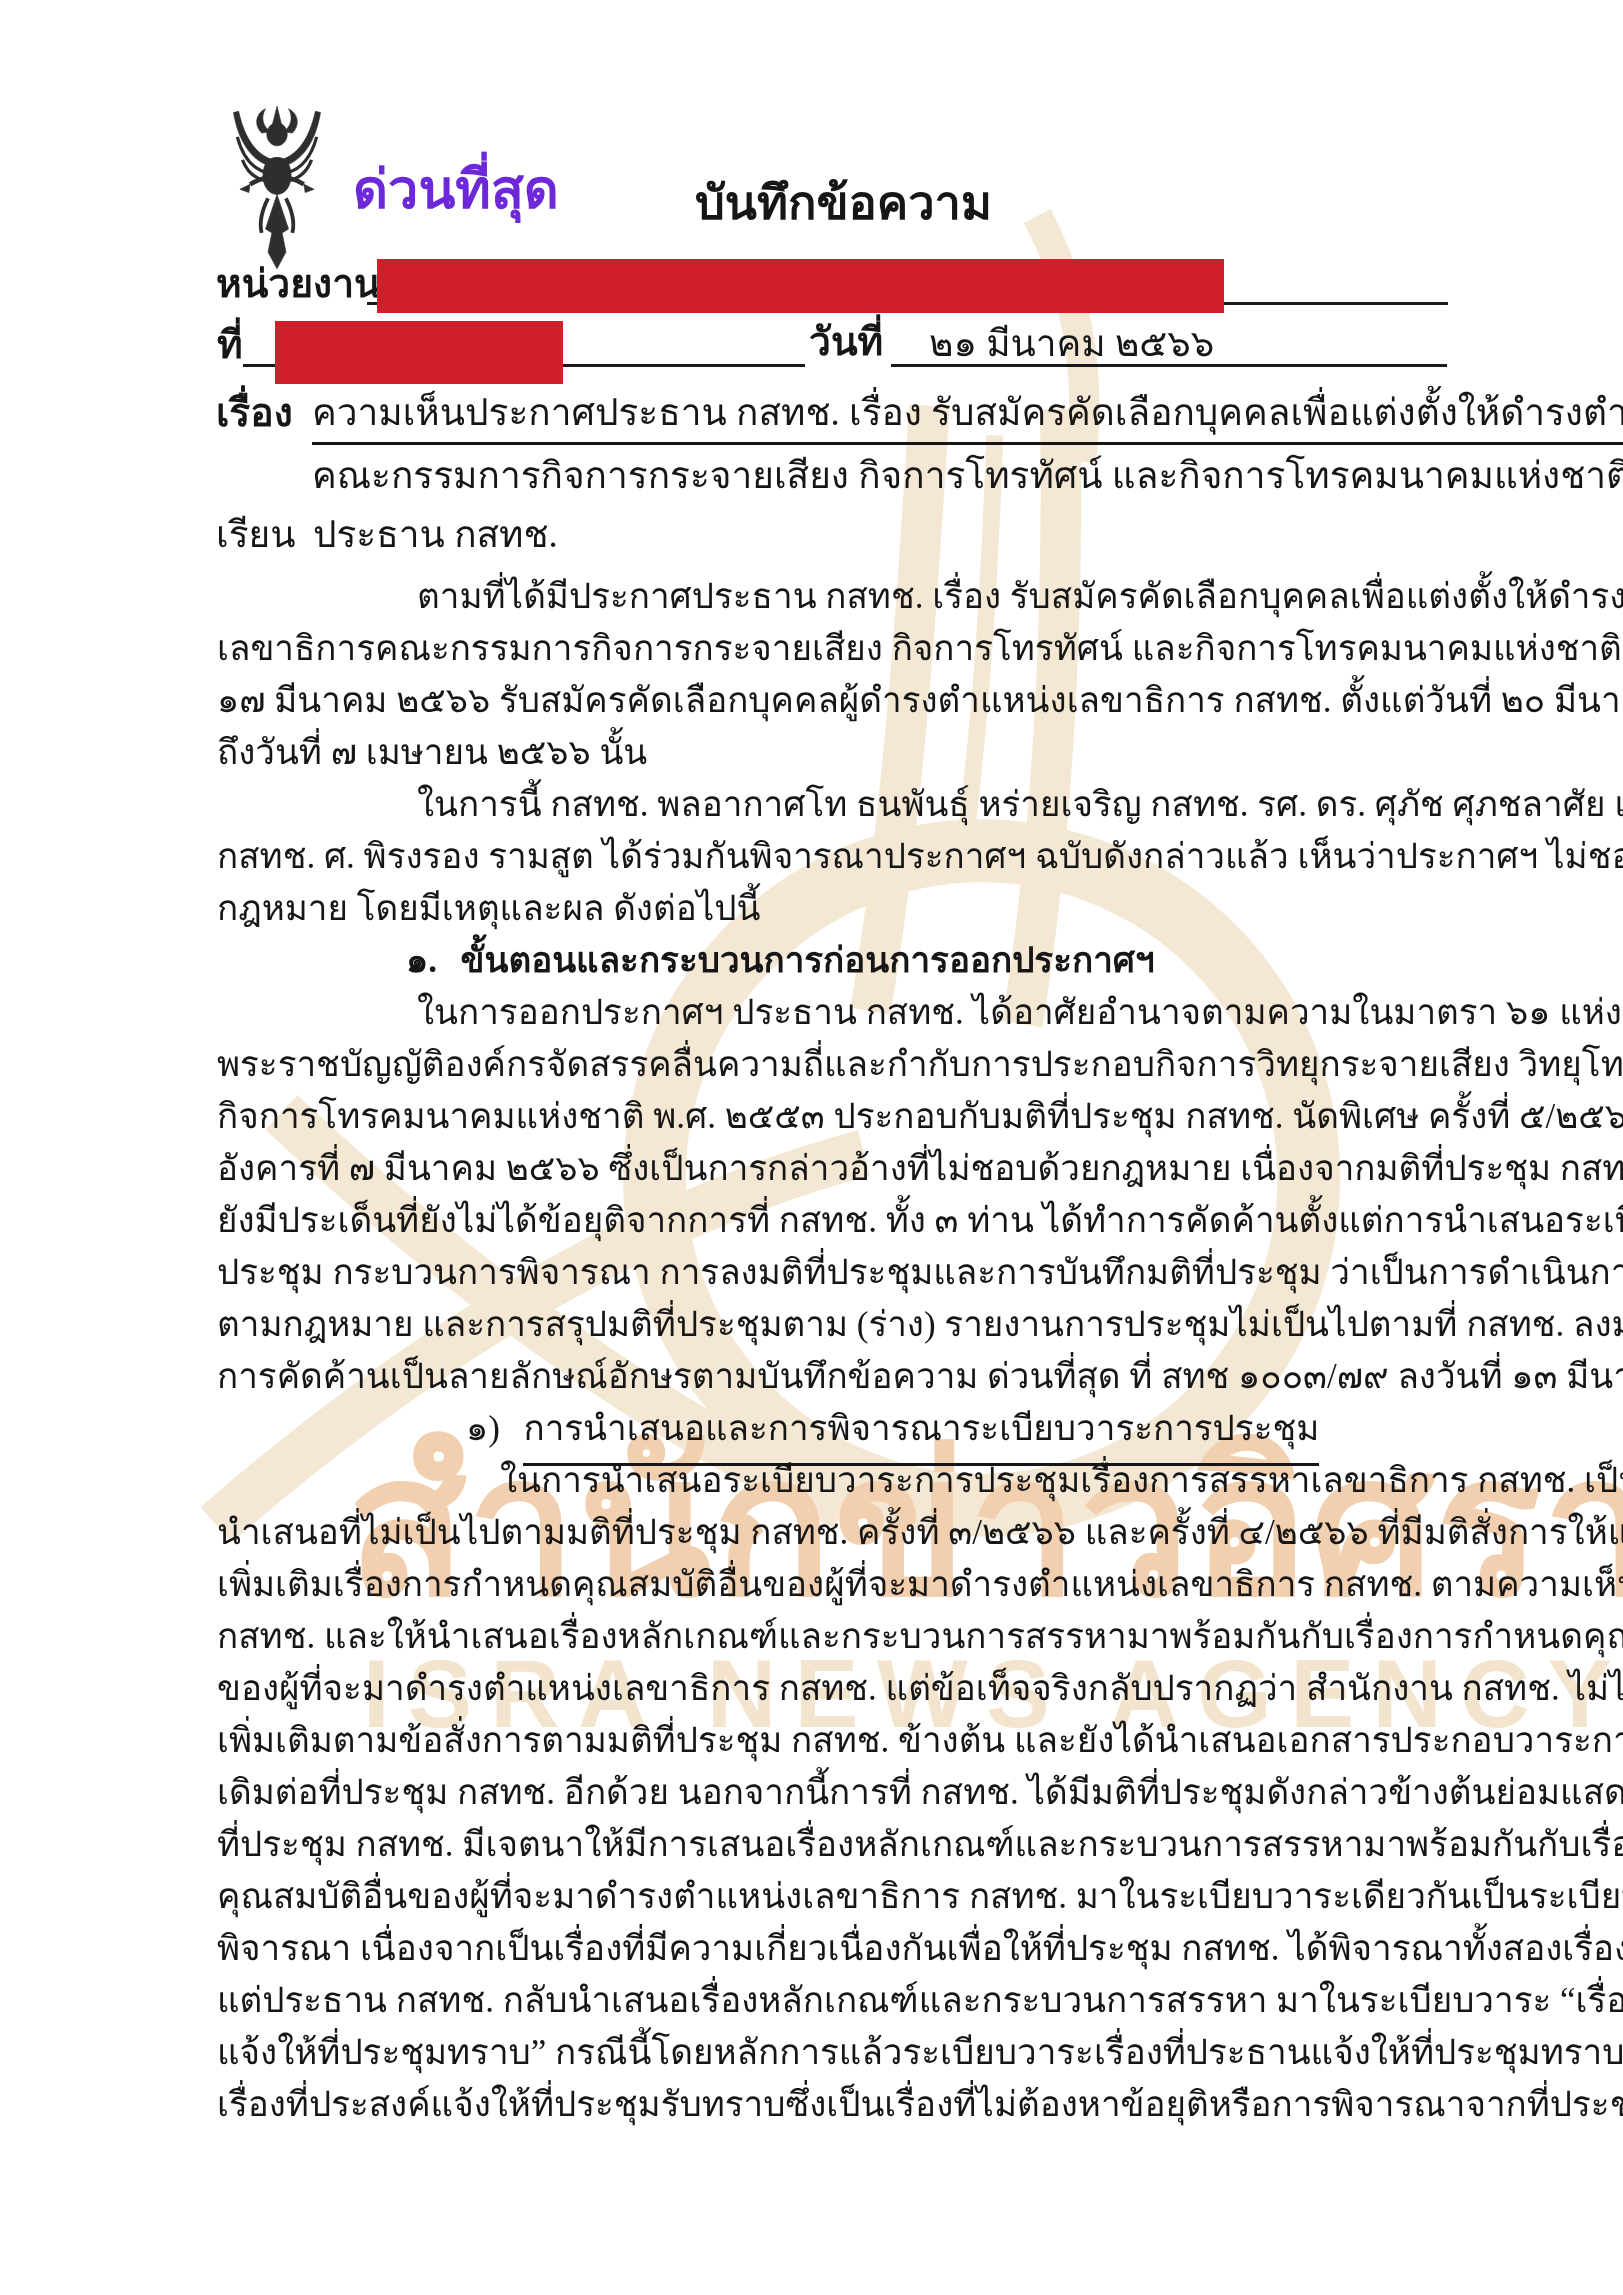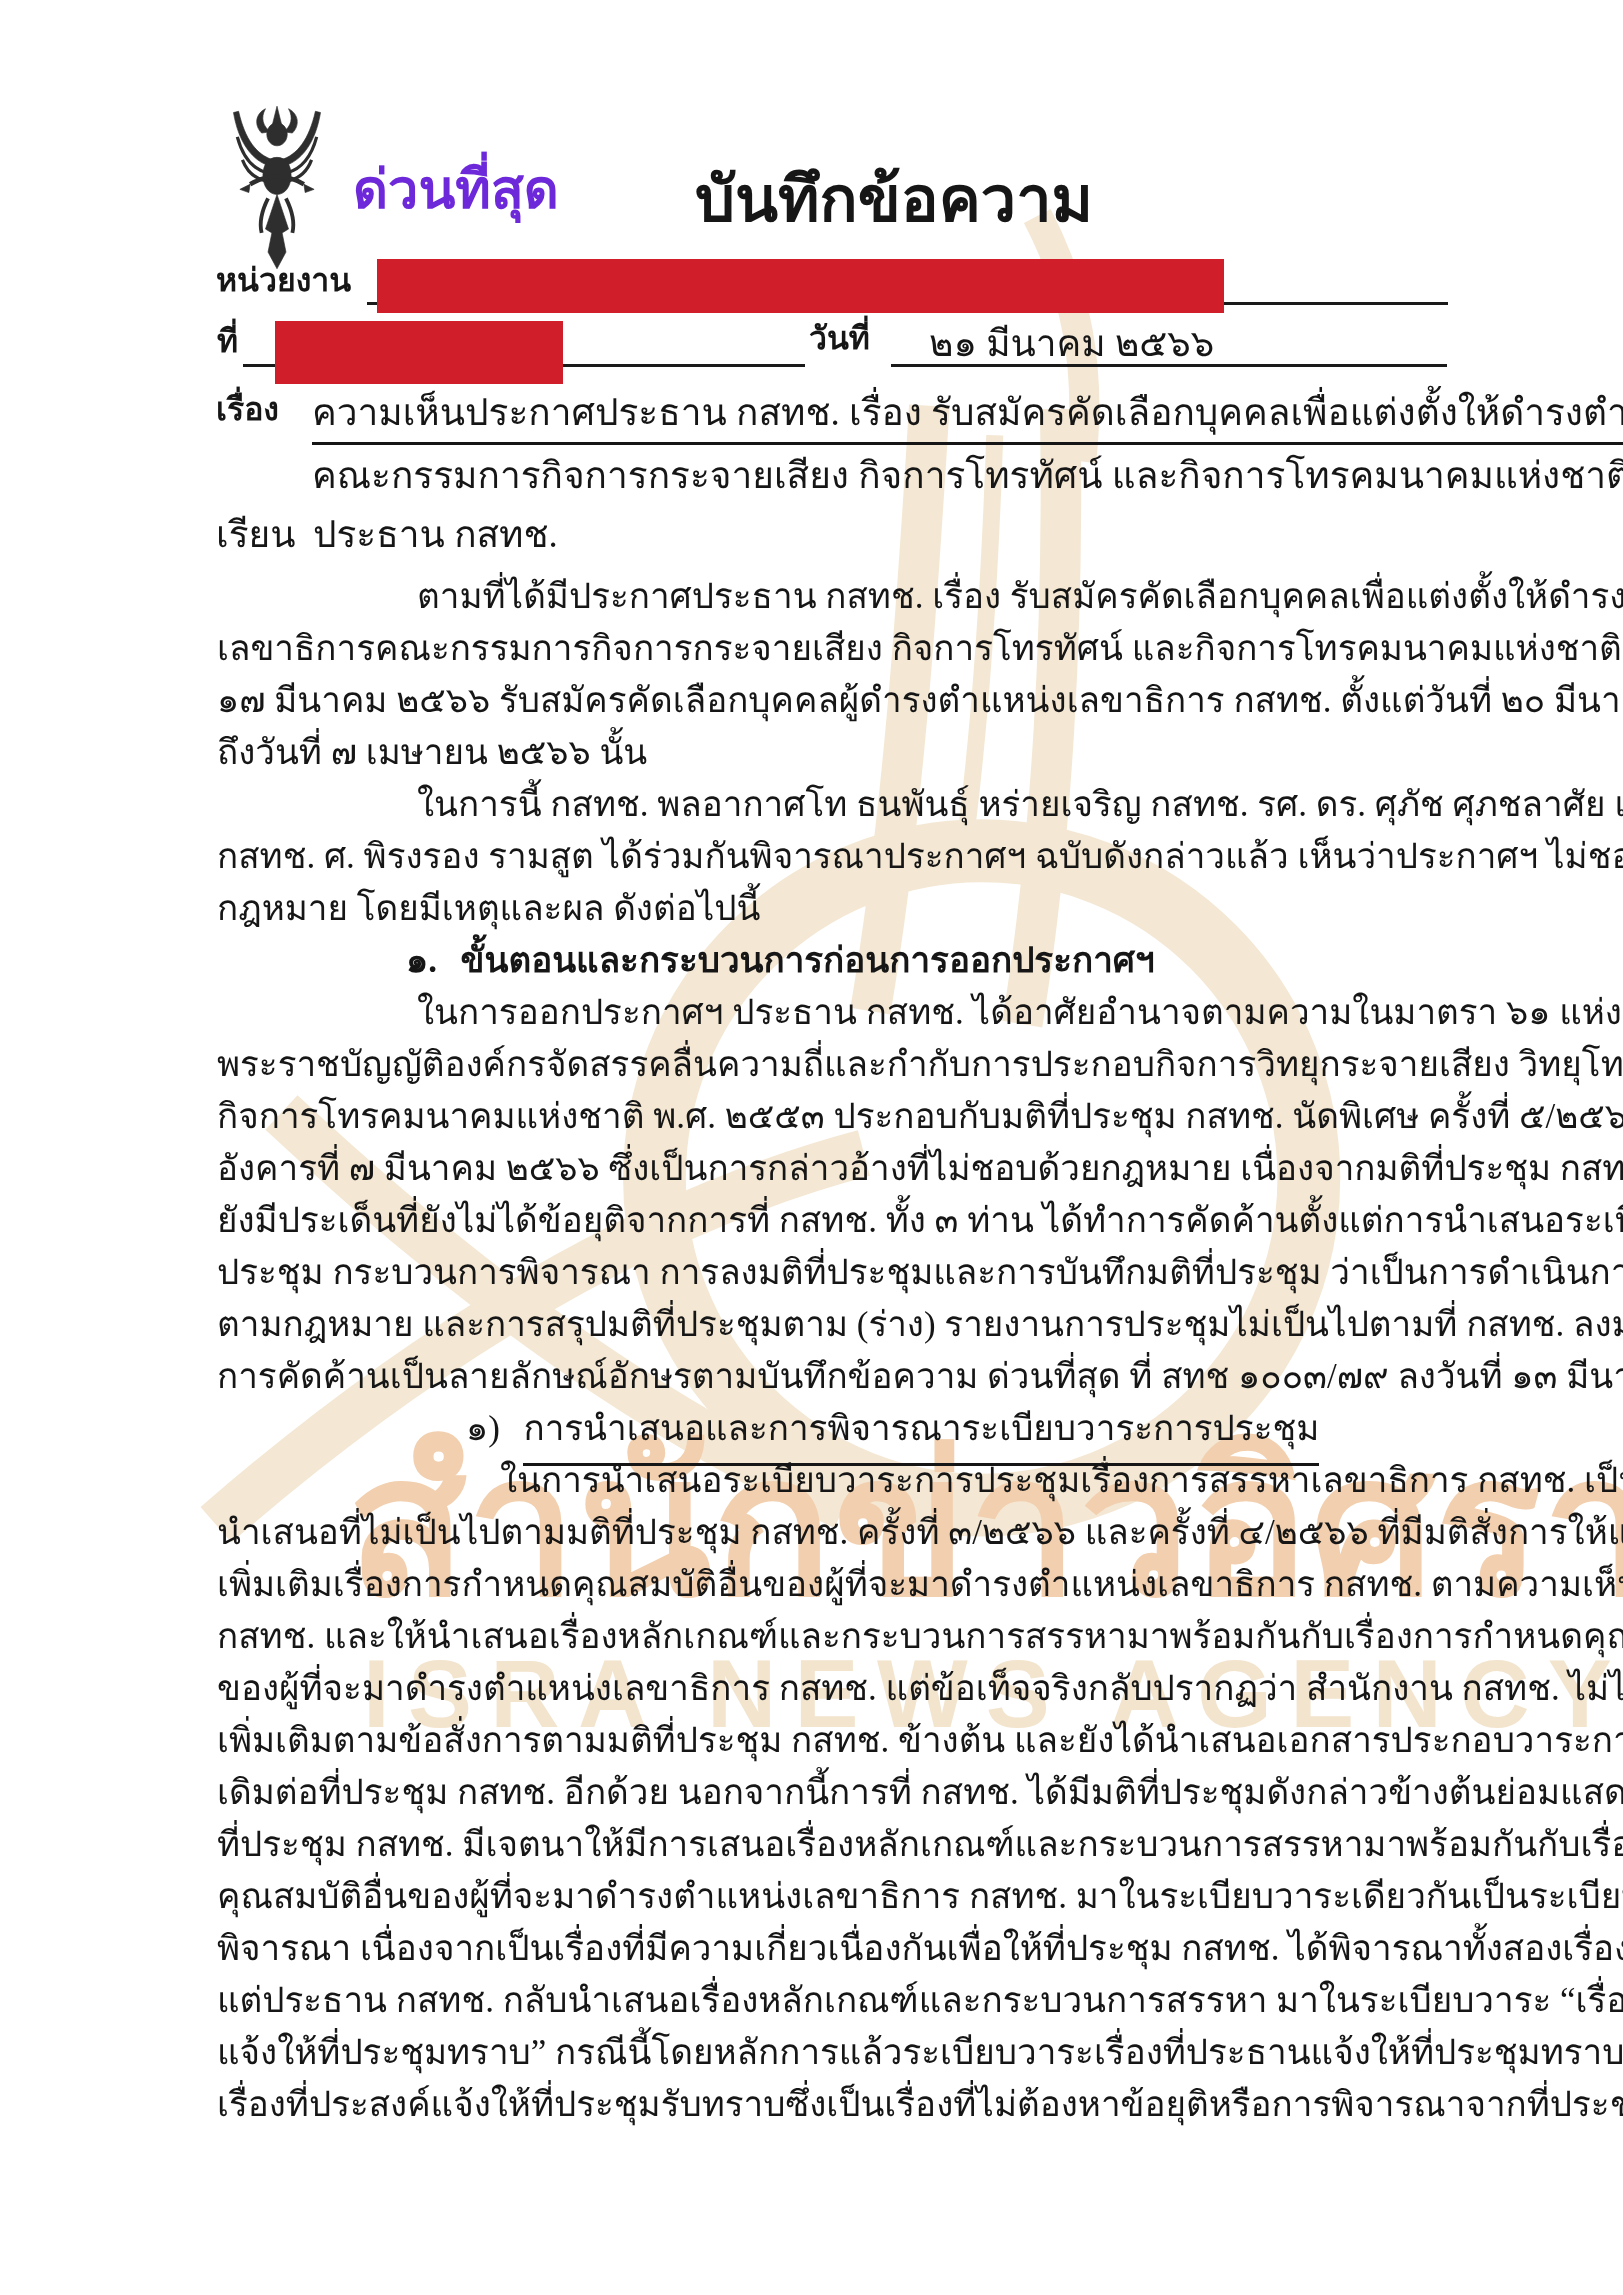--- a/index.html
+++ b/index.html
@@ -11,24 +11,24 @@
   .wm-thai{position:absolute;left:347px;top:1430px;font-size:196px;font-weight:bold;
            color:#f2cfae;white-space:nowrap;line-height:1;letter-spacing:1.3px;}
   .wm-latin{position:absolute;left:363px;top:1646px;font-size:96px;font-weight:800;
             color:#f3e4cd;white-space:nowrap;letter-spacing:18.3px;line-height:1;
             font-family:"Liberation Sans","DejaVu Sans",sans-serif;}
   
   .content{position:absolute;inset:0;z-index:1;}
   .garuda{position:absolute;left:213px;top:103px;width:128px;height:174px;}
   .urgent{position:absolute;left:353px;top:158px;font-size:54px;font-weight:bold;
           color:#6d28d9;line-height:1.2;white-space:nowrap;}
-  .doc-title{position:absolute;left:695px;top:164px;font-size:63px;font-weight:bold;
+  .doc-title{position:absolute;left:695px;top:176px;font-size:47px;font-weight:bold;
              line-height:1.15;white-space:nowrap;}
   .abs{position:absolute;white-space:nowrap;}
-  .lbl{font-weight:bold;font-size:32px;line-height:1.2;}
+  .lbl{font-weight:bold;font-size:39px;line-height:1.2;}
   .val{font-size:37px;line-height:1.2;}
   .rule{position:absolute;height:2.6px;background:#1a1a1a;}
   .redbar{position:absolute;background:#d01f2a;}
   .subj-underline{border-bottom:3.9px solid #151515;padding-bottom:6.5px;}
   
   .body-col{position:absolute;left:217px;top:571px;width:1232px;}
   .line{font-size:35px;line-height:52px;white-space:nowrap;}
   .line .num{margin-right:23.6px;}
   .indent{text-indent:200px;}
   .indent2{text-indent:283px;}

